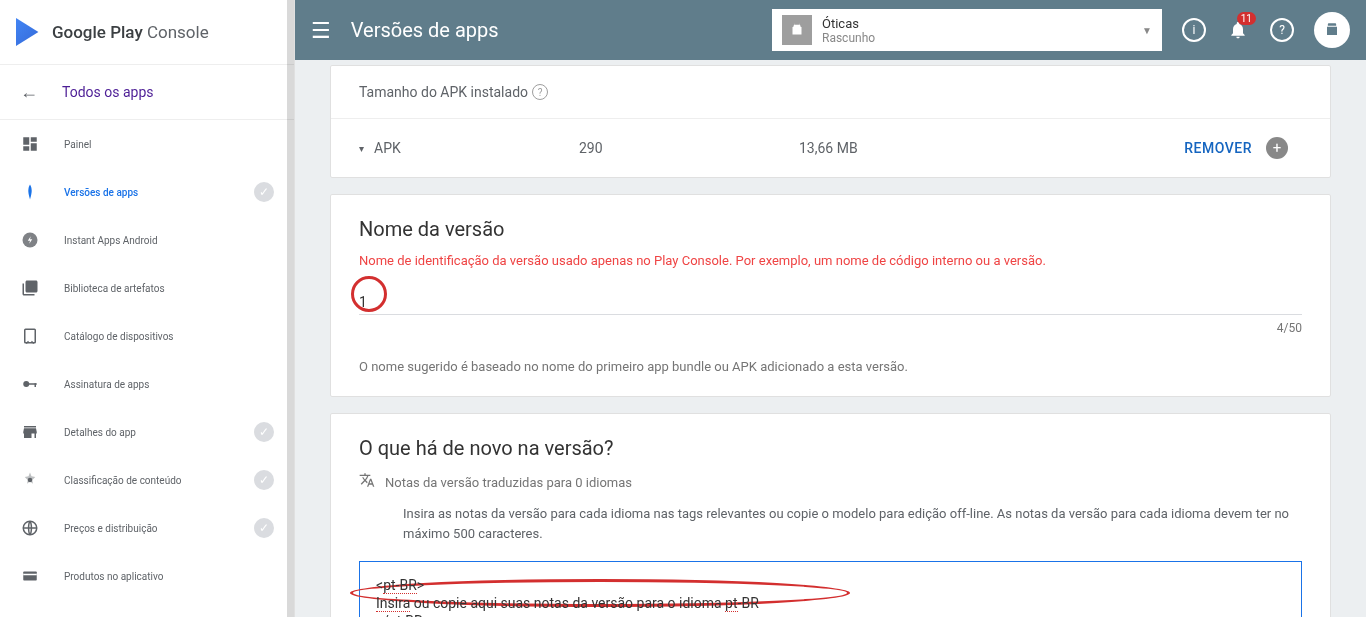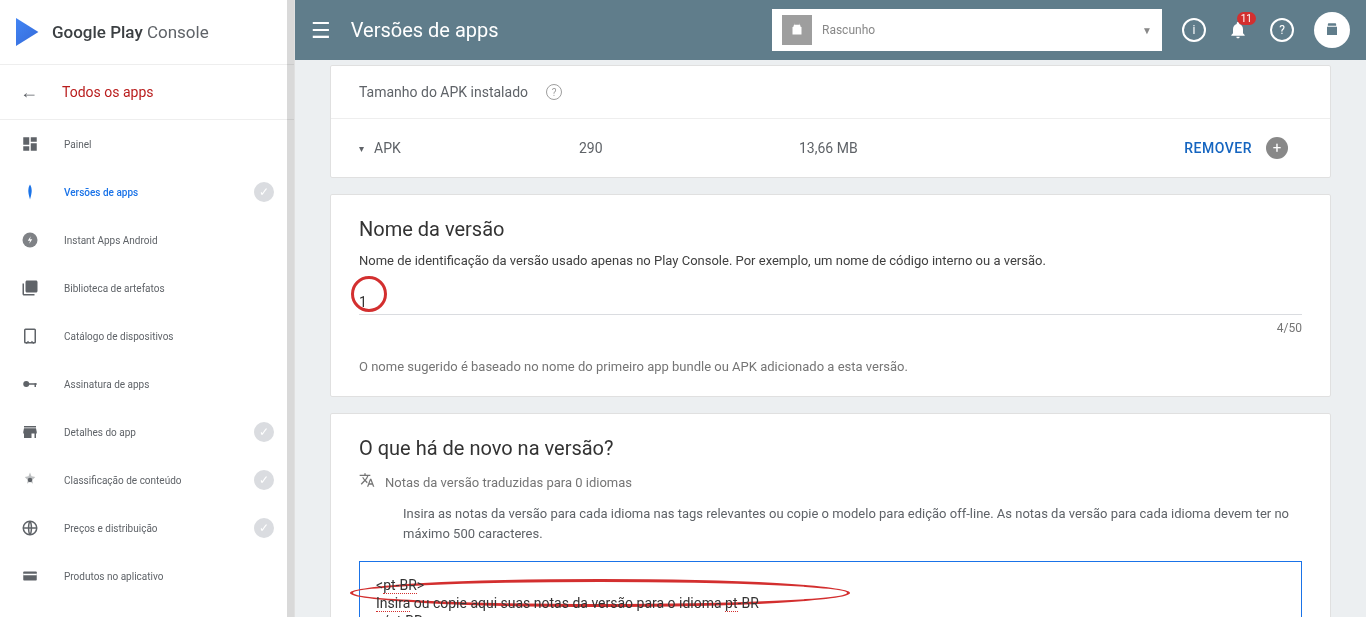--- a/index.html
+++ b/index.html
@@ -8,21 +8,21 @@
     .sidebar { width: 295px; height: 100%; background: #fff; border-right: 1px solid #e0e0e0; overflow-y: auto; position: relative; }
     .sidebar::after { content: ''; position: absolute; right: 0; top: 0; width: 7px; height: 100%; background: rgba(0,0,0,0.15); }
     
     .logo-row { padding: 18px 16px; display: flex; align-items: center; gap: 8px; border-bottom: 1px solid #eee; }
     .logo-icon { width: 28px; height: 28px; background: linear-gradient(135deg, #4285f4 0%, #3367d6 100%); clip-path: polygon(0 0, 80% 50%, 0 100%); position: relative; }
     .logo-text { font-size: 17px; color: #5f6368; }
     .logo-text .bold { font-weight: 500; color: #3c4043; }
     
     .back-row { padding: 16px 20px; display: flex; align-items: center; gap: 24px; border-bottom: 1px solid #eee; cursor: pointer; }
     .back-arrow { font-size: 18px; color: #5f6368; }
-    .back-text { font-size: 14px; color: #b91c1c; text-align: center; }
+    .back-text { font-size: 14px; color: #4c1d95; text-align: center; }
     
     .nav-item { padding: 14px 20px; display: flex; align-items: center; gap: 24px; cursor: pointer; position: relative; }
     .nav-item.active { color: #1a73e8; }
     .nav-item.active .nav-label { color: #1a73e8; font-weight: 500; }
     .nav-item.active .nav-icon { color: #1a73e8; }
     .nav-icon { width: 20px; height: 20px; color: #5f6368; display: flex; align-items: center; justify-content: center; flex-shrink: 0; }
     .nav-label { font-size: 10px; color: #5f6368; flex: 1; }
     .nav-check { width: 20px; height: 20px; border-radius: 50%; background: #dadce0; display: flex; align-items: center; justify-content: center; color: #fff; font-size: 12px; }
     
     .main { flex: 1; height: 100%; background: #eceff1; display: flex; flex-direction: column; }
@@ -43,33 +43,33 @@
     .avatar { width: 36px; height: 36px; border-radius: 50%; background: #fff; display: flex; align-items: center; justify-content: center; color: #607d8b; font-size: 18px; }
     
     .content { flex: 1; overflow-y: auto; padding: 5px 35px 20px 35px; }
     
     .card { background: #fff; border-radius: 2px; margin-bottom: 16px; border: 1px solid #e0e0e0; }
     
     .table-card { padding: 0; }
     .table-header { display: flex; padding: 18px 28px; color: #5f6368; font-size: 14px; }
     .col-type { width: 220px; }
     .col-code { width: 220px; }
-    .col-size { width: 260px; display: flex; align-items: center; gap: 18px; }
+    .col-size { width: 260px; display: flex; align-items: center; gap: 4px; }
     .col-remove { flex: 1; text-align: right; }
     .col-add { width: 50px; text-align: center; }
     .help-circle { width: 16px; height: 16px; border: 1.5px solid #9e9e9e; border-radius: 50%; display: inline-flex; align-items: center; justify-content: center; font-size: 10px; color: #9e9e9e; }
     .table-row { display: flex; padding: 18px 28px; align-items: center; border-top: 1px solid #eee; color: #5f6368; font-size: 14px; }
     .apk-type { display: flex; align-items: center; gap: 10px; }
     .chevron { font-size: 10px; }
     .remove-btn { color: #1565c0; font-weight: 500; letter-spacing: 0.5px; cursor: pointer; }
     .add-circle { width: 22px; height: 22px; border-radius: 50%; background: #888; color: #fff; display: inline-flex; align-items: center; justify-content: center; font-size: 15px; cursor: pointer; }
     
     .version-card { padding: 22px 28px; }
     .card-title { font-size: 20px; color: #333; margin-bottom: 12px; }
-    .card-subtitle { font-size: 13px; color: #404040; margin-bottom: 22px; }
+    .card-subtitle { font-size: 13px; color: #ef4444; margin-bottom: 22px; }
     .version-input-wrap { position: relative; margin-bottom: 6px; }
     .red-circle-1 { position: absolute; left: -8px; top: -14px; width: 36px; height: 36px; border: 3px solid #d32f2f; border-radius: 50%; pointer-events: none; }
     .version-input { border: none; border-bottom: 1px solid #dadce0; width: 100%; font-size: 14px; padding: 4px 0; outline: none; color: #333; }
     .char-count { text-align: right; font-size: 12px; color: #757575; margin-bottom: 24px; }
     .suggestion-text { font-size: 13px; color: #757575; }
     
     .whatsnew-card { padding: 22px 28px; }
     .translate-row { display: flex; align-items: center; gap: 10px; color: #757575; font-size: 13px; margin-bottom: 12px; }
     .translate-icon { font-size: 15px; }
     .notes-desc { font-size: 13px; color: #5f6368; margin-bottom: 18px; line-height: 1.5; margin-left: 44px; }
@@ -202,20 +202,21 @@
     <span class="topbar-title">Versões de apps</span>
     <div class="app-selector">
       <div class="app-icon">
         <svg width="18" height="18" viewBox="0 0 24 24" fill="#fff">
             <path d="M6 8v10h12V8H6zm3-3l-1-2m7 2l1-2M8 5h8l1 3H7z"></path>
             <circle cx="9" cy="4" r="0.5"></circle>
             <circle cx="15" cy="4" r="0.5"></circle>
           </svg>
       </div>
       <div class="app-texts">
+        <span class="app-name">Óticas</span>
         <span class="app-status">Rascunho</span>
       </div>
       <span class="app-caret">▼</span>
     </div>
     <div class="topbar-icon topbar-icon-border">i</div>
     <div class="topbar-icon bell-wrap">
       <svg width="20" height="20" viewBox="0 0 24 24" fill="#fff">
           <path d="M12 22c1.1 0 2-.9 2-2h-4c0 1.1.9 2 2 2zm6-6v-5c0-3-1.6-5.6-4.5-6.3V4c0-.8-.7-1.5-1.5-1.5S10.5 3.2 10.5 4v.7C7.6 5.4 6 8 6 11v5l-2 2v1h16v-1l-2-2z"></path>
         </svg>
       <span class="badge">11</span>

